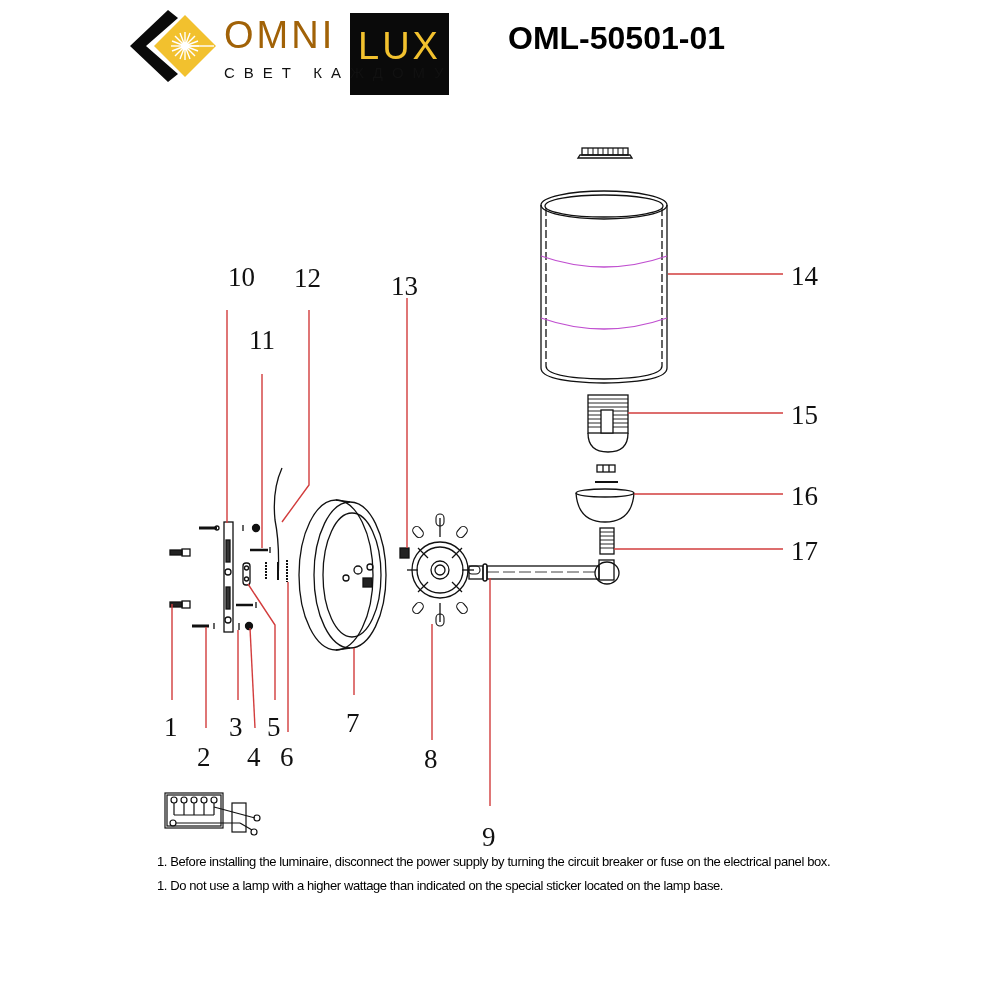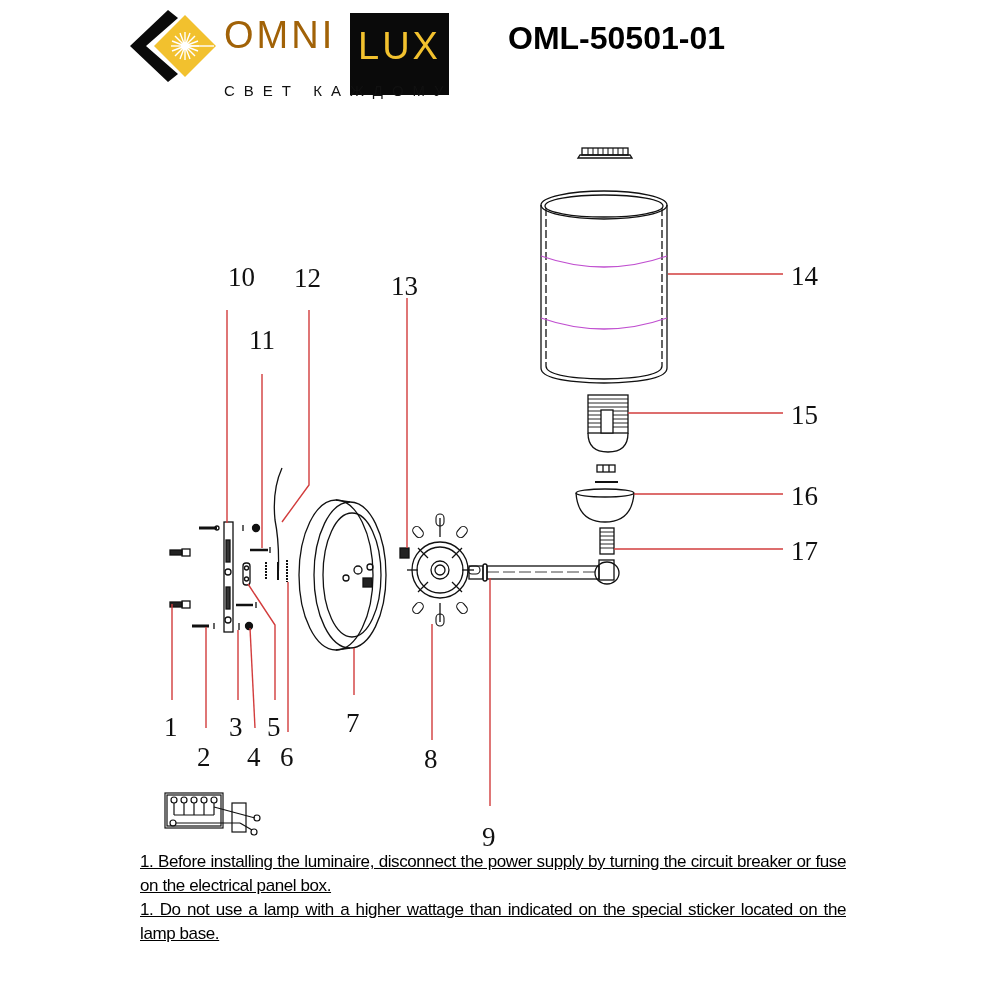--- a/index.html
+++ b/index.html
@@ -3,21 +3,21 @@
 <meta charset="utf-8">
 <style>
   html, body { margin: 0; padding: 0; background: #ffffff; }
   body { width: 1000px; height: 1000px; position: relative; overflow: hidden; font-family: "Liberation Sans", sans-serif; color: #000; }
   .abs { position: absolute; }
   .logo-omni { font-family: "Liberation Sans", sans-serif; font-size: 38px; letter-spacing: 3px; color: #a16207; }
   .logo-lux-box { background: #0a0a0a; color: #f2c12e; font-size: 38px; letter-spacing: 3px; padding: 8px 8px; line-height: 50px; height: 66px; }
   .logo-tagline { font-size: 15px; letter-spacing: 9px; color: #111; }
   .model { font-family: "Liberation Sans", sans-serif; font-weight: bold; font-size: 32px; letter-spacing: 0px; }
   .callout { font-family: "Liberation Serif", serif; font-size: 27px; color: #111; }
-  .notes { left: 140px; top: 850px; width: 706px; font-family: "Liberation Sans", sans-serif; font-size: 17px; line-height: 24px; letter-spacing: -0.4px; text-decoration: underline; }
+  .notes { left: 157px; top: 850px; width: 706px; font-family: "Liberation Sans", sans-serif; font-size: 13px; line-height: 24px; letter-spacing: -0.4px; }
   .notes p { margin: 0; text-align: justify; text-align-last: left; }
   svg { position: absolute; left: 0; top: 0; }
 </style>
 </head>
 <body>
 
 <div class="abs" style="left:128px;top:8px;width:335px;height:75px;">
   <svg width="90" height="75" viewBox="0 0 90 75" style="position:absolute;left:0;top:0;">
     <polygon points="40,2 50,10 18,38 50,66 40,74 2,38" fill="#0a0a0a"></polygon>
     <polygon points="57,7 88,38 57,69 26,38" fill="#f2c12e"></polygon>
@@ -29,21 +29,21 @@
       <line x1="52" y1="25" x2="62" y2="51"></line>
       <line x1="62" y1="25" x2="52" y2="51"></line>
       <line x1="44" y1="33" x2="70" y2="43"></line>
       <line x1="44" y1="43" x2="70" y2="33"></line>
       <line x1="57" y1="38" x2="86" y2="38"></line>
     </g>
     <circle cx="57" cy="38" r="4" fill="#ffffff"></circle>
   </svg>
   <span class="abs logo-omni" style="left:96px;top:6px;">OMNI</span>
   <span class="abs logo-lux-box" style="left:222px;top:5px;">LUX</span>
-  <span class="abs logo-tagline" style="left:96px;top:74px;">СВЕТ КАЖДОМУ</span>
+  <span class="abs logo-tagline" style="left:96px;top:56px;">СВЕТ КАЖДОМУ</span>
 </div>
 
 <div class="abs model" style="left:508px;top:20px;">OML-50501-01</div>
 
 <svg width="1000" height="850" viewBox="0 0 1000 850">
   <g fill="none" stroke="#111" stroke-width="1.3">
 
     <g>
       <rect x="582" y="148" width="46" height="7"></rect>
       <path d="M580 155 L630 155 L632 158 L578 158 Z"></path>

